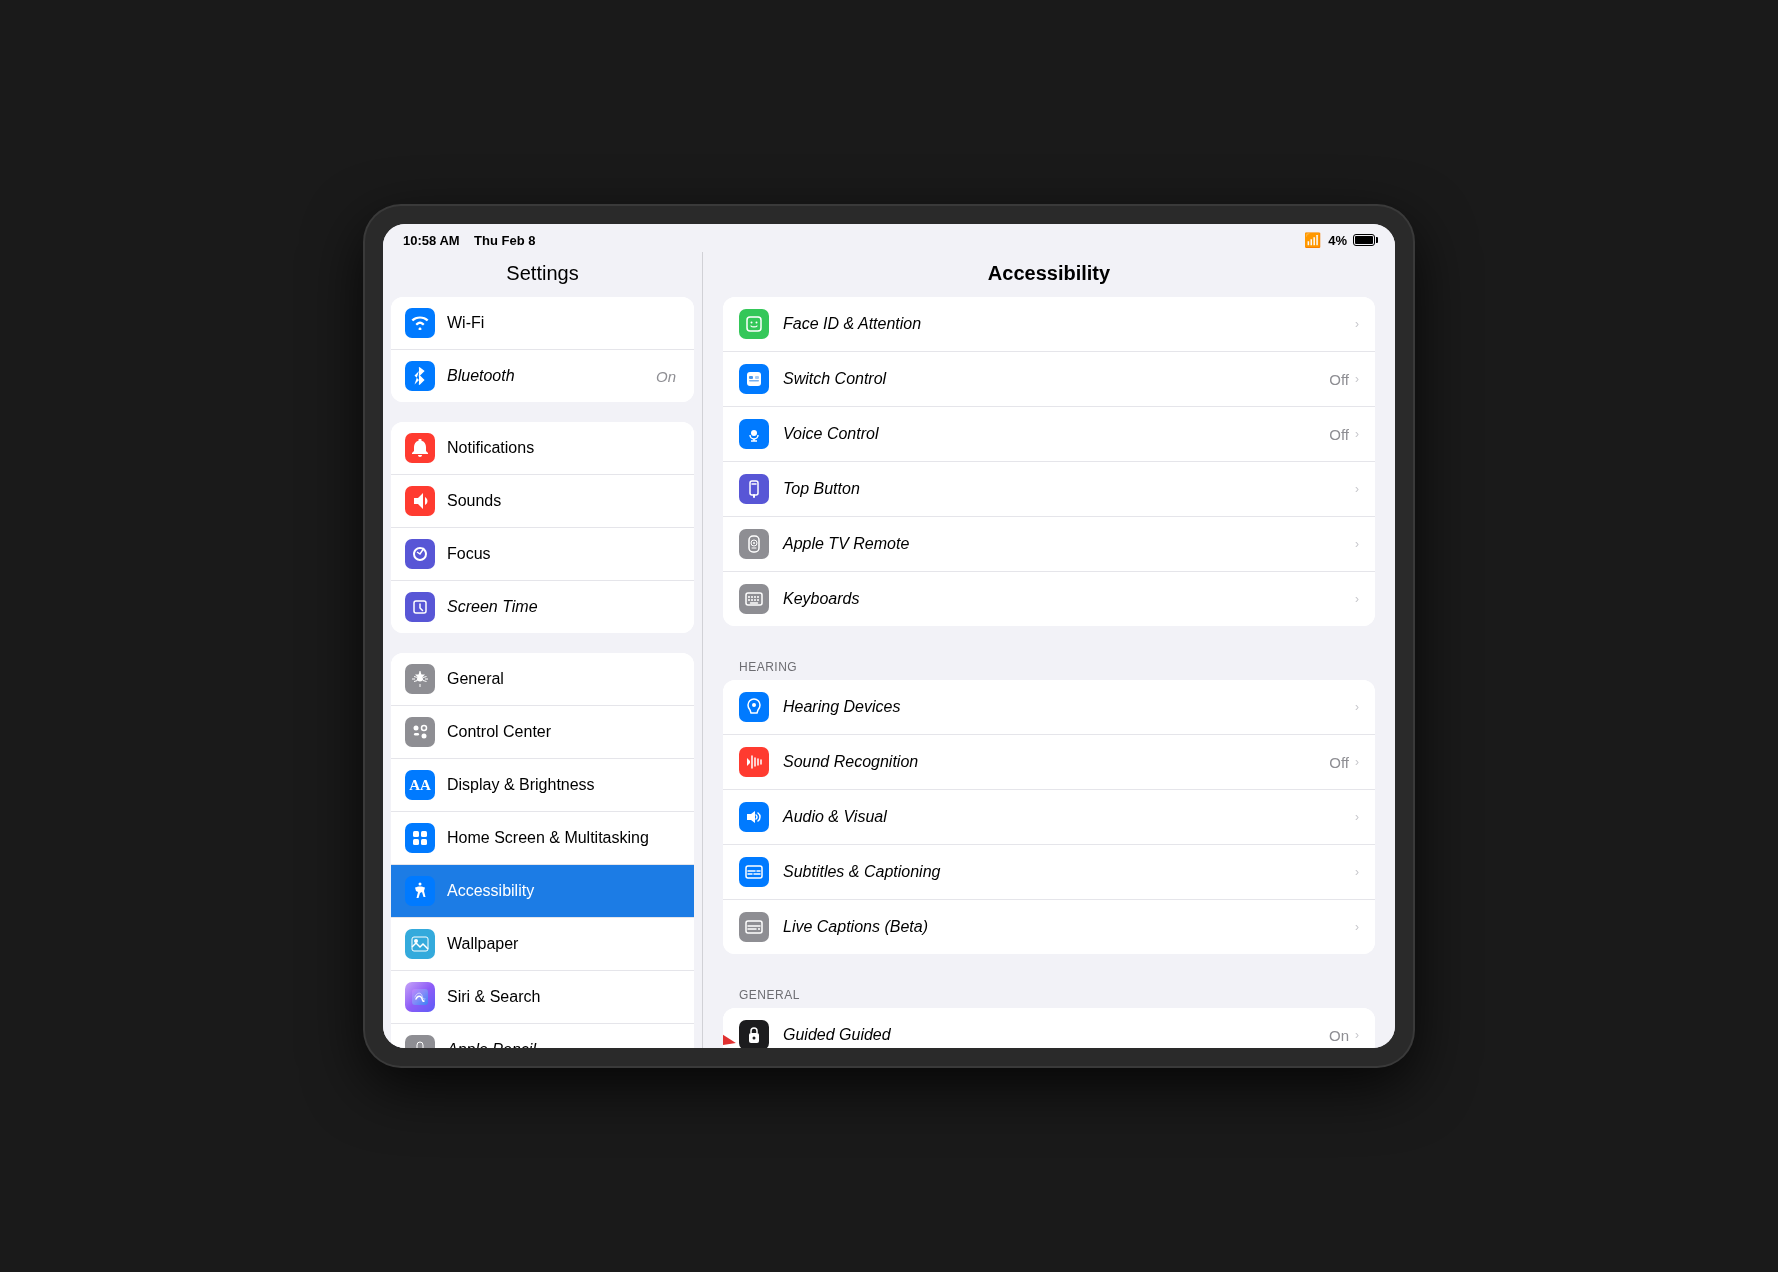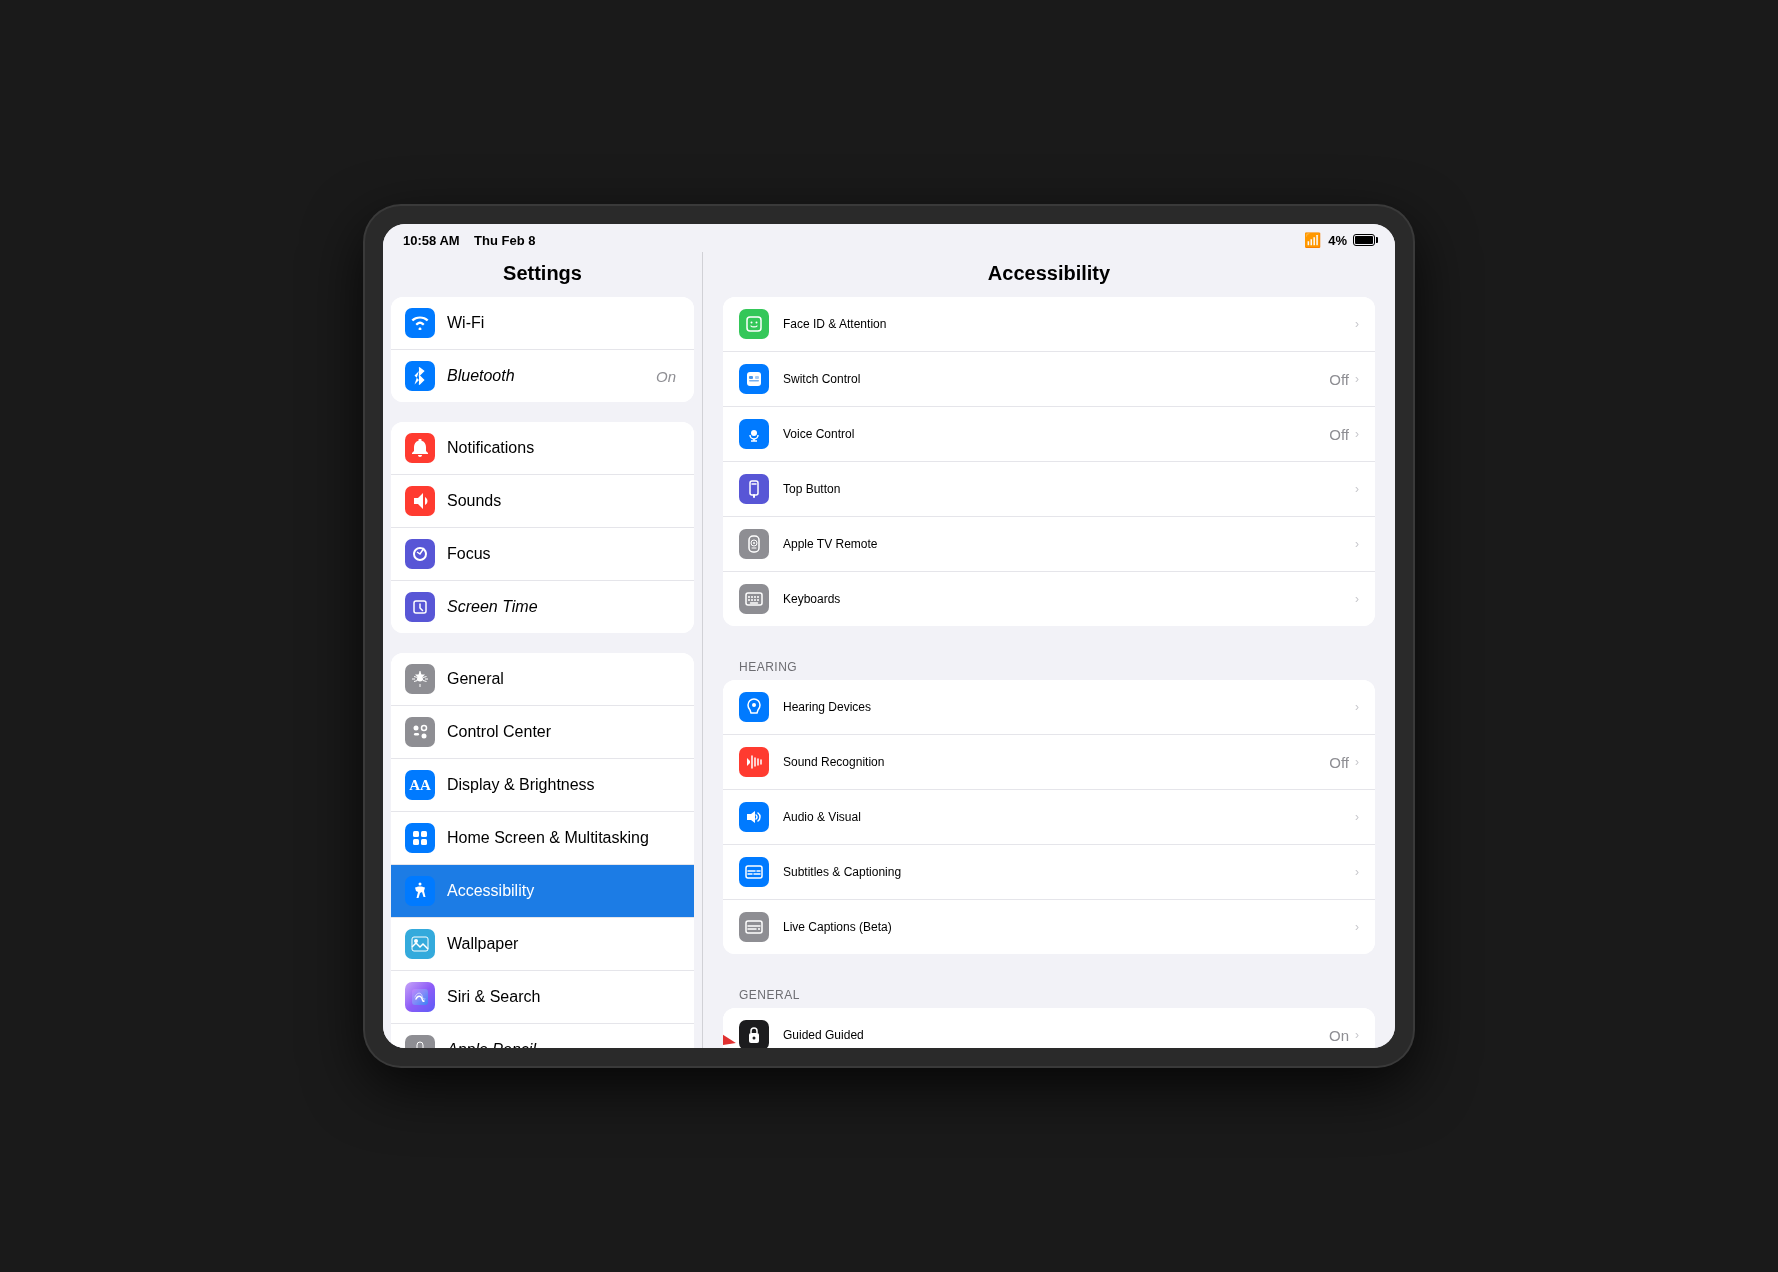--- a/index.html
+++ b/index.html
@@ -91,21 +91,21 @@
       background: #f2f2f7;
       border-right: 1px solid #d1d1d6;
       display: flex;
       flex-direction: column;
       overflow: hidden;
       flex-shrink: 0;
     }
     .sidebar-header {
       padding: 10px 16px 12px;
       font-size: 20px;
-      font-weight: 700;
+      font-weight: 400;
       color: #000;
       text-align: center;
       background: #f2f2f7;
     }
     .sidebar-scroll {
       flex: 1;
       overflow-y: auto;
       padding: 0 8px;
     }
     .sidebar-group {
@@ -221,23 +221,24 @@
       border-radius: 7px;
       margin-right: 14px;
       display: flex;
       align-items: center;
       justify-content: center;
       font-size: 16px;
       flex-shrink: 0;
       color: #fff;
     }
     .right-item-label {
-      font-size: 12px;
+      font-size: 16px;
       color: #000;
       flex: 1;
+      font-style: italic;
     }
     .right-item-value {
       font-size: 15px;
       color: #8e8e93;
       margin-right: 6px;
     }
     .right-chevron {
       font-size: 12px;
       color: #c7c7cc;
     }

